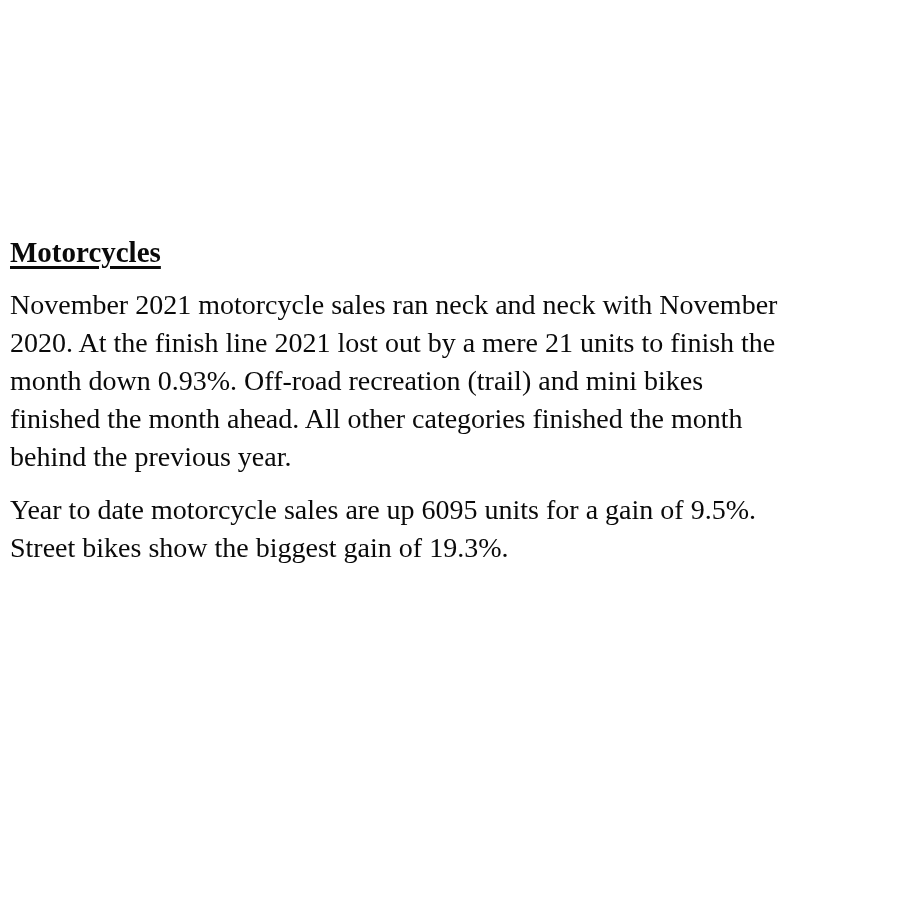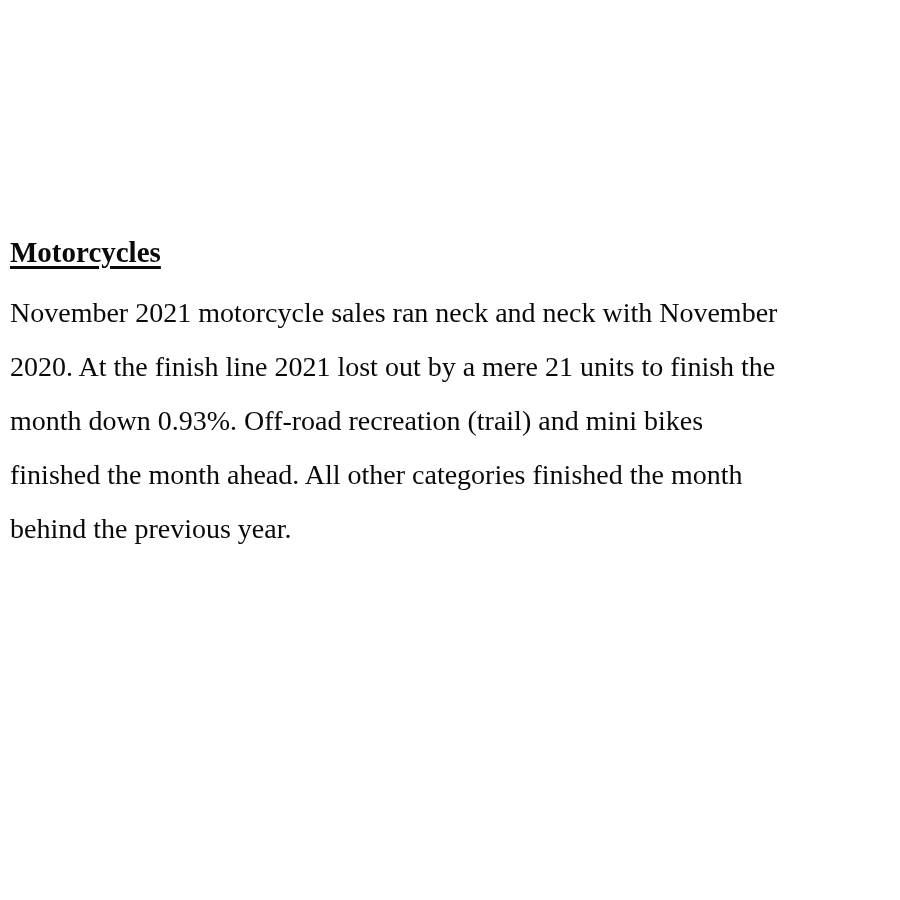--- a/index.html
+++ b/index.html
@@ -24,31 +24,33 @@
     font-size: 29px;
     line-height: 38px;
     font-weight: bold;
     margin: 0 0 15px 0;
     text-decoration: underline;
     text-decoration-thickness: 3px;
     text-underline-offset: 4px;
   }
   .body-paragraph {
     font-size: 28px;
-    line-height: 54px;
+    line-height: 38px;
     margin: 0 0 15px 0;
     white-space: pre-line; 
   }
 </style>
 </head>
 <body>
 
 <main class="page">
   <h1 class="section-heading">Motorcycles</h1>
 
   <p class="body-paragraph">November 2021 motorcycle sales ran neck and neck with November
 2020. At the finish line 2021 lost out by a mere 21 units to finish the
 month down 0.93%. Off-road recreation (trail) and mini bikes
 finished the month ahead. All other categories finished the month
 behind the previous year.</p>
 
 
+  <p class="body-paragraph">Year to date motorcycle sales are up 6095 units for a gain of 9.5%.
+Street bikes show the biggest gain of 19.3%.</p>
 </main>
 
 </body></html>

